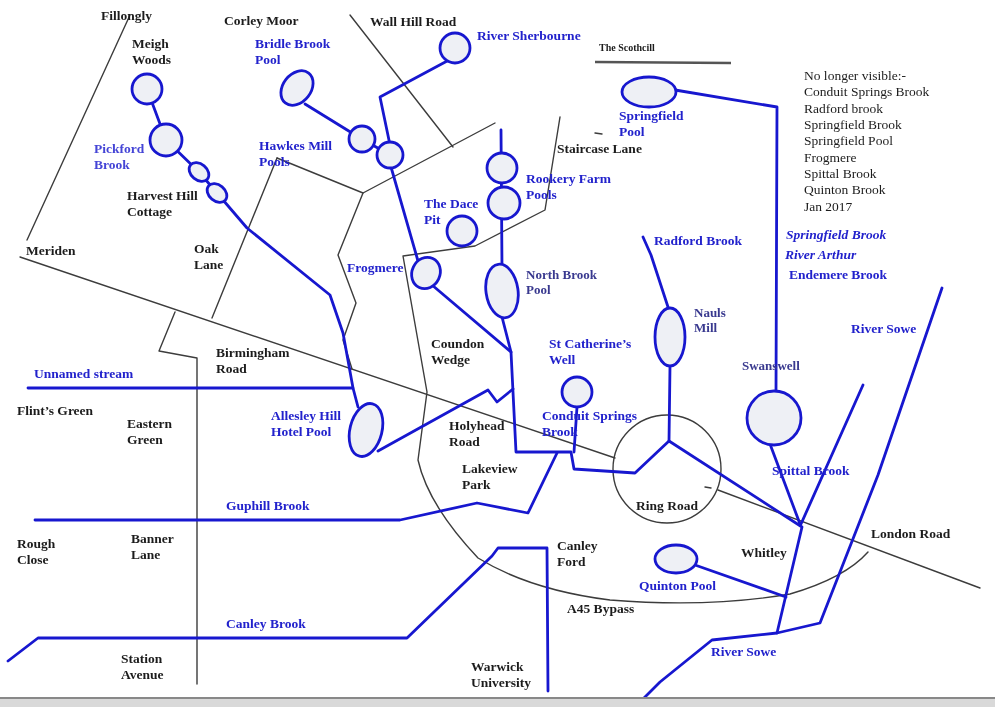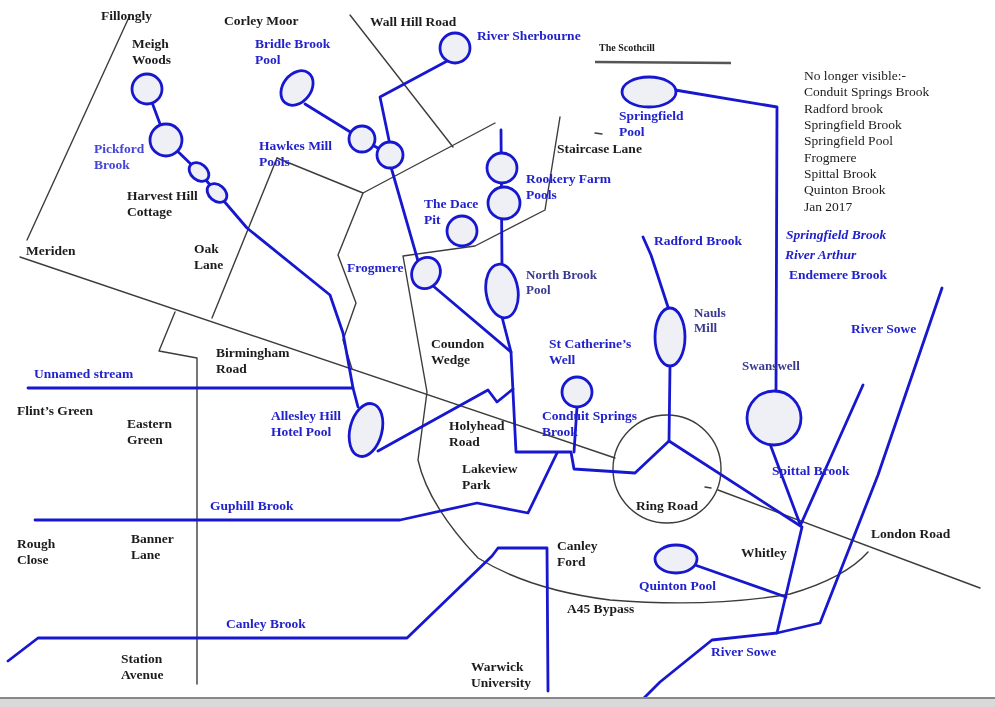--- a/index.html
+++ b/index.html
@@ -149,21 +149,21 @@
   <div class="lbl blue" style="left:549px; top:336px;">St Catherine’s
 Well</div>
   <div class="lbl blue" style="left:542px; top:408px;">Conduit Springs
 Brook</div>
   <div class="lbl" style="left:449px; top:418px;">Holyhead
 Road</div>
   <div class="lbl" style="left:462px; top:461px;">Lakeview
 Park</div>
   <div class="lbl" style="left:636px; top:498px;">Ring Road</div>
   <div class="lbl blue" style="left:772px; top:463px;">Spittal Brook</div>
-  <div class="lbl blue" style="left:210px; top:498px;text-align:right;">Guphill Brook</div>
+  <div class="lbl blue" style="left:226px; top:498px;text-align:right;">Guphill Brook</div>
   <div class="lbl" style="left:17px; top:536px;">Rough
 Close</div>
   <div class="lbl" style="left:131px; top:531px;">Banner
 Lane</div>
   <div class="lbl" style="left:557px; top:538px;">Canley
 Ford</div>
   <div class="lbl" style="left:741px; top:545px;">Whitley</div>
   <div class="lbl" style="left:871px; top:526px;">London Road</div>
   <div class="lbl blue" style="left:639px; top:578px;">Quinton Pool</div>
   <div class="lbl" style="left:567px; top:601px;">A45 Bypass</div>

